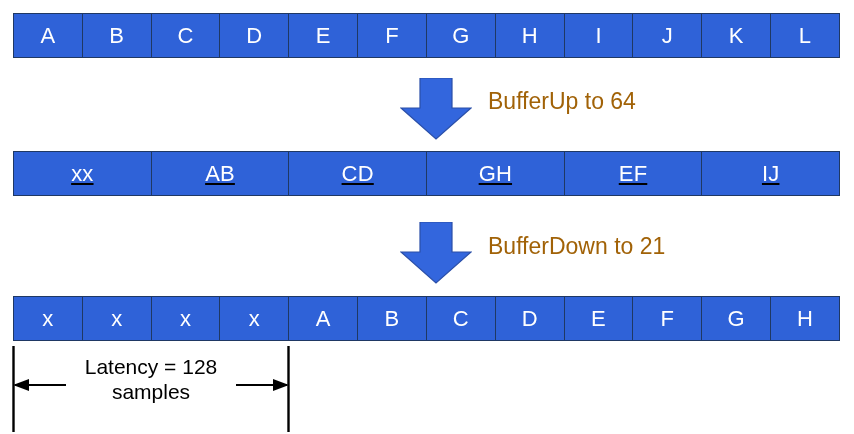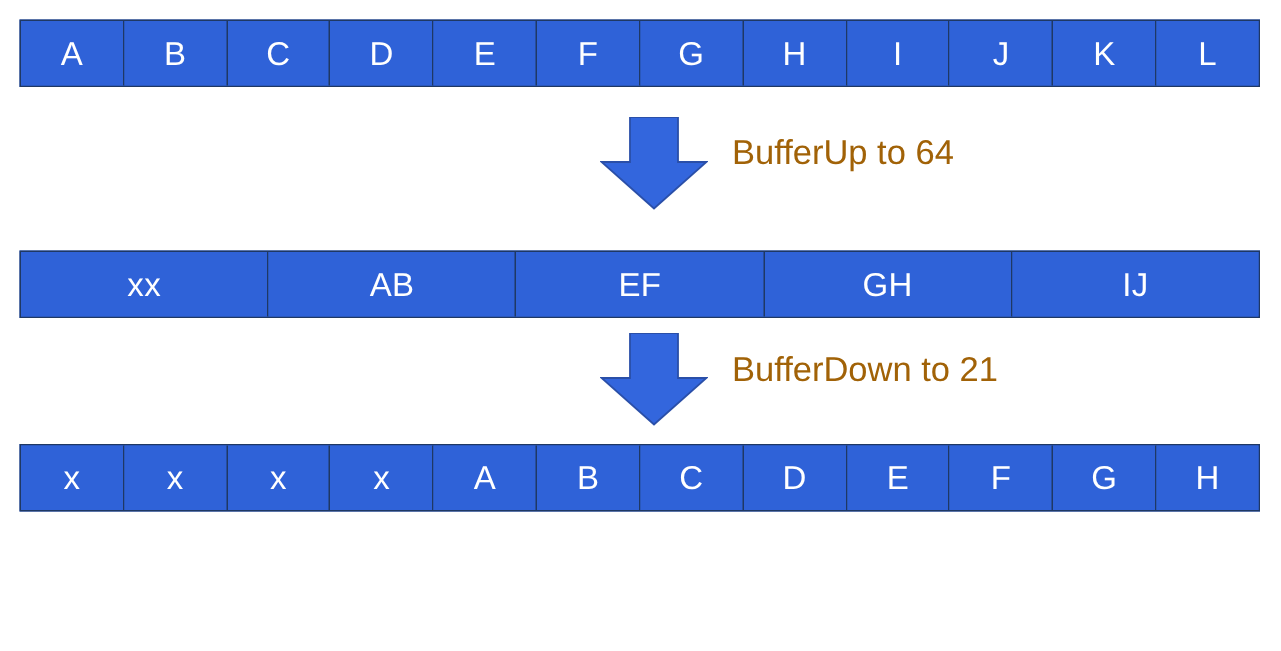--- a/index.html
+++ b/index.html
@@ -41,21 +41,21 @@
     justify-content: center;
     font-size: 22px;
     line-height: 1;
     letter-spacing: 0.2px;
   }
   .cell:last-child {
     border-right: none;
   }
 
   #row-input  { top: 13px;  }
-  #row-up     { top: 167px; }
+  #row-up     { top: 151px; text-decoration: underline; }
   #row-down   { top: 296px; }
 
   
   .flow-arrow {
     position: absolute;
     left: 400px;
     width: 72px;
     height: 62px;
   }
   #arrow-up-step   { top: 78px; }
@@ -111,22 +111,23 @@
   </div>
 
   <svg class="flow-arrow" id="arrow-up-step" viewBox="0 0 72 62">
     <polygon points="20,0 52,0 52,30 71,30 36,61 1,30 20,30" fill="#3366DD" stroke="#2A4FA8" stroke-width="1.2"></polygon>
   </svg>
   <div class="flow-label" id="label-up-step">BufferUp to 64</div>
 
   <div class="buffer-row" id="row-up">
     <div class="cell">xx</div>
     <div class="cell">AB</div>
+    <div class="cell">CD</div>
+    <div class="cell">GH</div>
     <div class="cell">EF</div>
-    <div class="cell">GH</div>
     <div class="cell">IJ</div>
   </div>
 
   <svg class="flow-arrow" id="arrow-down-step" viewBox="0 0 72 62">
     <polygon points="20,0 52,0 52,30 71,30 36,61 1,30 20,30" fill="#3366DD" stroke="#2A4FA8" stroke-width="1.2"></polygon>
   </svg>
   <div class="flow-label" id="label-down-step">BufferDown to 21</div>
 
   <div class="buffer-row" id="row-down">
     <div class="cell">x</div>
@@ -136,14 +137,34 @@
     <div class="cell">A</div>
     <div class="cell">B</div>
     <div class="cell">C</div>
     <div class="cell">D</div>
     <div class="cell">E</div>
     <div class="cell">F</div>
     <div class="cell">G</div>
     <div class="cell">H</div>
   </div>
 
+  <div id="latency-group">
+    <svg width="400" height="90" viewBox="0 0 400 90">
+
+      <line x1="13.5" y1="2" x2="13.5" y2="88" stroke="#000000" stroke-width="2.4"></line>
+
+      <line x1="288.5" y1="2" x2="288.5" y2="88" stroke="#000000" stroke-width="2.4"></line>
+
+      <line x1="15" y1="41" x2="66" y2="41" stroke="#000000" stroke-width="2"></line>
+
+      <polygon points="13,41 29,35 29,47" fill="#000000"></polygon>
+
+      <line x1="236" y1="41" x2="287" y2="41" stroke="#000000" stroke-width="2"></line>
+
+      <polygon points="289,41 273,35 273,47" fill="#000000"></polygon>
+    </svg>
+    <div id="latency-text">
+      <span>Latency = 128</span><br>
+      <span>samples</span>
+    </div>
+  </div>
 
 </div>
 
 </body></html>

